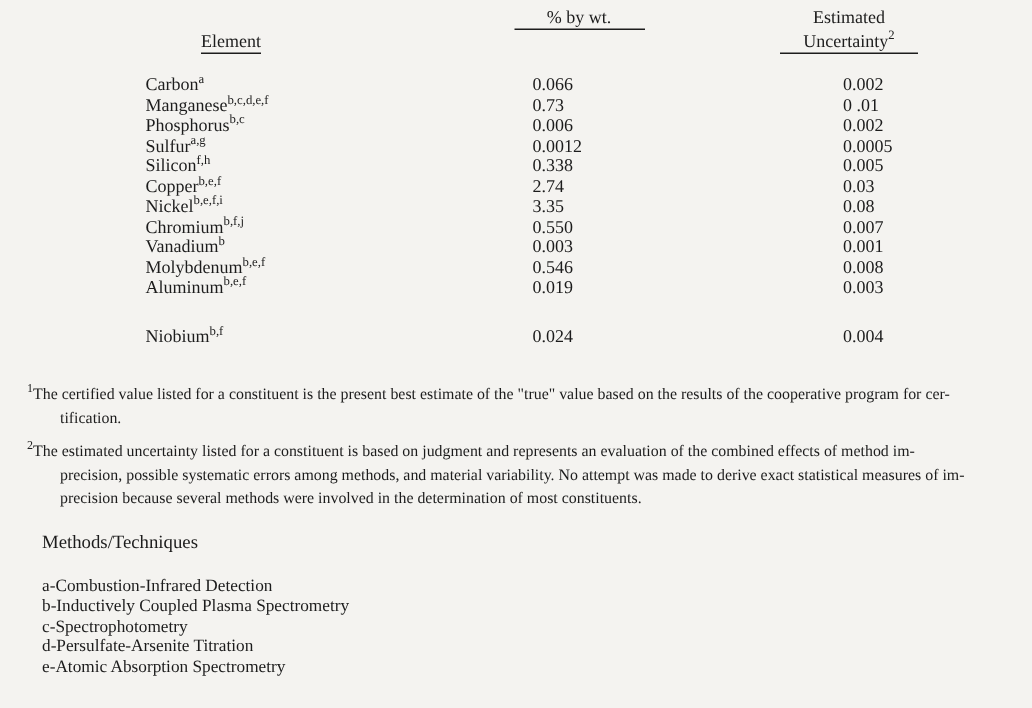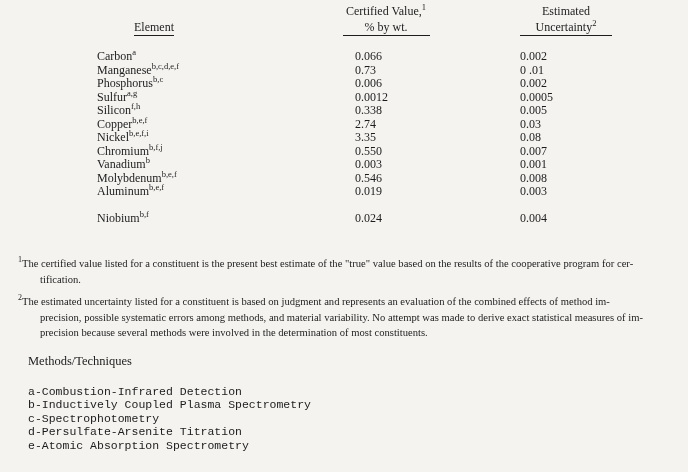--- a/index.html
+++ b/index.html
@@ -17,49 +17,48 @@
   .h-el   { position: absolute; left: 96px;  top: 20px; width: 100px; text-align: center; font-size: 12px; }
   .h-cert { position: absolute; left: 281px; top: 3px;  width: 210px; text-align: center; font-size: 12px; line-height: 16px; }
   .h-unc  { position: absolute; left: 466px; top: 3px;  width: 200px; text-align: center; font-size: 12px; line-height: 16px; }
   .ul  { border-bottom: 1px solid var(--ink); padding-bottom: 1px; margin-left: 16px; }
   .ul-wide { border-bottom: 1px solid var(--ink); padding: 0 22px 1px 22px; }
   .ul-med  { border-bottom: 1px solid var(--ink); padding: 0 16px 1px 16px; }
   sup { font-size: 8.5px; line-height: 0; }
   
   .tbody { position: absolute; top: 50px; left: 0; right: 0; }
   .row { position: relative; height: 13.5px; font-size: 12px; line-height: 13.5px; }
-  .row.gap { margin-top: 13px; }
+  .row.gap { margin-top: 19px; }
   .row .el  { position: absolute; left: 97px;  white-space: nowrap; }
   .row .val { position: absolute; left: 355px; white-space: nowrap; }
-  .row .unc { position: absolute; left: 520px; white-space: nowrap; }
+  .row .unc { position: absolute; left: 562px; white-space: nowrap; }
   
   .footnote { position: absolute; left: 18px; right: 6px; font-size: 10.6px; }
   .fn1 { top: 256px; }
   .fn2 { top: 294px; }
   .fline { line-height: 15.5px; white-space: nowrap; }
   .fline.cont { margin-left: 22px; }
   .footnote sup { font-size: 8px; }
   
   .methods-h { position: absolute; left: 28px; top: 354px; font-size: 12.5px; }
   .m-col { position: absolute; top: 385px; font-size: 11.5px; line-height: 13.4px; }
   .m-left  { left: 28px; }
   .m-right { left: 344px; }
-  .m-col div { white-space: nowrap; font-family: Liberation Mono, monospace; }
+  .m-col div { white-space: nowrap; }
 </style>
 </head>
 <body>
 
 <div class="page">
 
   <div class="h-el">
     <span class="ul">Element</span>
   </div>
 
   <div class="h-cert">
-    <div><span>Certified Value,</span><sup>1</sup></div>
     <div><span class="ul-wide">% by wt.</span></div>
   </div>
 
   <div class="h-unc">
     <div>Estimated</div>
     <div><span class="ul-med"><span>Uncertainty</span><sup>2</sup></span></div>
   </div>
 
   <div class="tbody">
     <div class="row">

